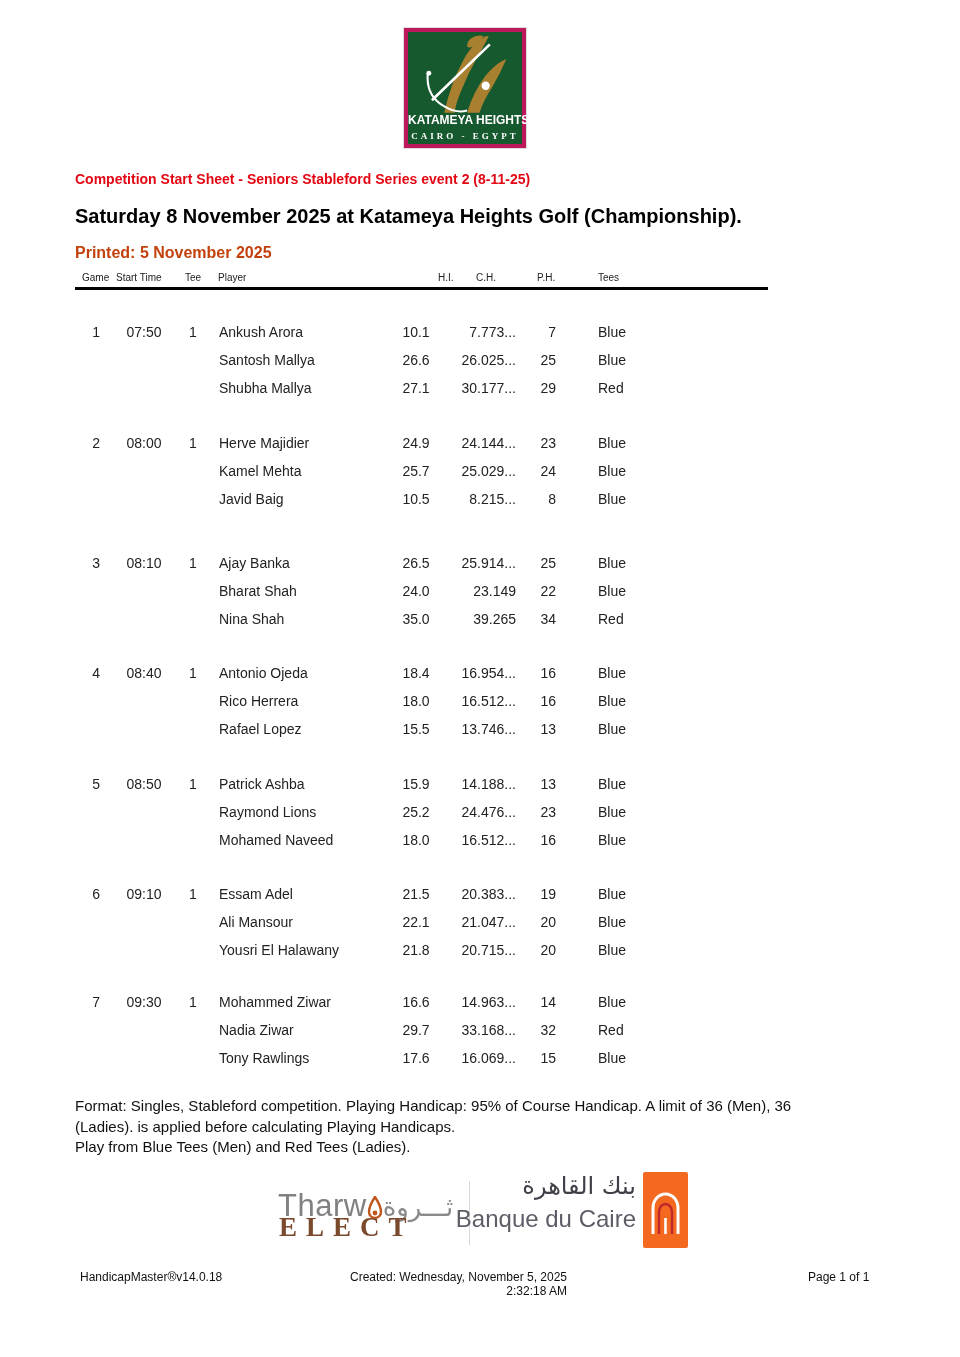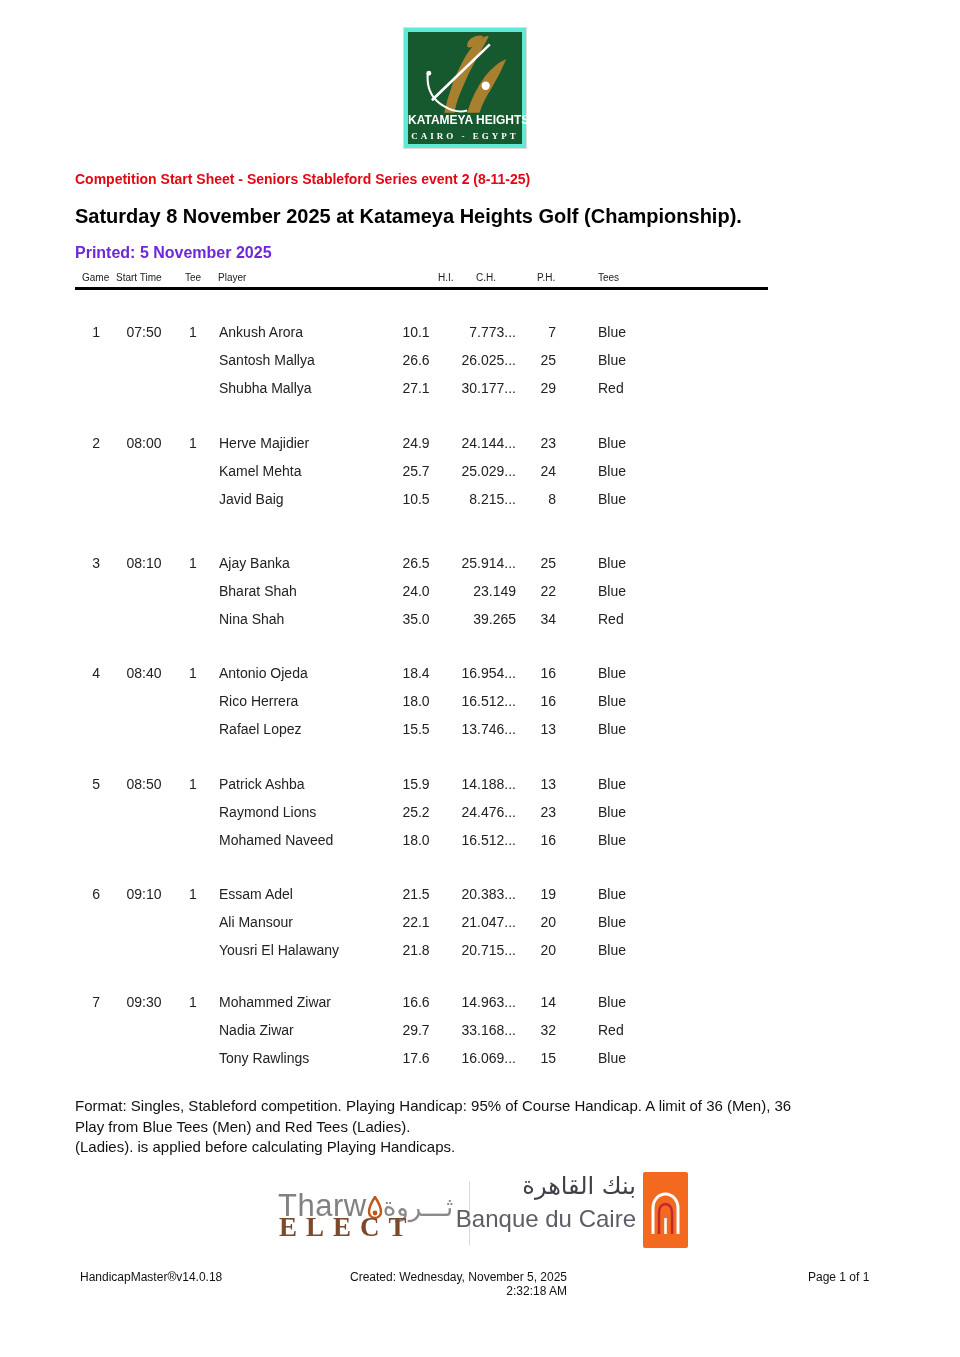--- a/index.html
+++ b/index.html
@@ -1,34 +1,34 @@
 <!DOCTYPE html>
 <html><head>
 <meta charset="utf-8">
 <style>
   html,body{margin:0;padding:0;background:#fff;}
   .page{position:relative;width:960px;height:1357px;background:#ffffff;
         font-family:"Liberation Sans",sans-serif;color:#111;overflow:hidden;}
 
   
   .club-logo{position:absolute;left:403px;top:27px;width:114px;height:112px;
-             background:#5eead4;border:1px solid #e3dada;padding:4px;}
+             background:#be185d;border:1px solid #e3dada;padding:4px;}
   .club-logo-inner{position:relative;width:100%;height:100%;background:#17592f;}
   .club-logo-art{position:absolute;left:0;top:0;width:100%;height:72%;}
   .club-logo-name{position:absolute;left:0;right:0;bottom:17px;text-align:center;
                   color:#fff;font-weight:bold;font-size:12px;letter-spacing:0px;
                   font-family:"Liberation Sans",sans-serif;white-space:nowrap;}
   .club-logo-loc{position:absolute;left:0;right:0;bottom:3px;text-align:center;
                  color:#fff;font-size:9px;letter-spacing:3px;font-weight:bold;
                  font-family:"Liberation Serif",serif;white-space:nowrap;}
 
   
   .doc-title{position:absolute;left:75px;top:171px;font-size:14px;font-weight:bold;white-space:nowrap;}
   .doc-subtitle{position:absolute;left:75px;top:205px;font-size:20px;font-weight:bold;color:#000;white-space:nowrap;}
-  .doc-printed{position:absolute;left:75px;top:244px;font-size:16px;font-weight:bold;color:#6d28d9;white-space:nowrap;}
+  .doc-printed{position:absolute;left:75px;top:244px;font-size:16px;font-weight:bold;color:#c2410c;white-space:nowrap;}
 
   
   .t-head{position:absolute;left:0;top:272px;width:960px;height:14px;font-size:10px;color:#222;}
   .t-head span{position:absolute;white-space:nowrap;}
   .th-game{left:82px;} .th-time{left:116px;} .th-tee{left:185px;} .th-player{left:218px;}
   .th-hi{left:414px;padding-left:24px;} .th-ch{left:476px;} .th-ph{left:537px;} .th-tees{left:598px;}
   .t-rule{position:absolute;left:75px;top:287px;width:693px;height:3px;background:#000;}
 
   .t-body{position:absolute;left:0;top:0;width:960px;}
   .t-row{position:absolute;left:0;width:960px;height:28px;line-height:28px;font-size:14px;color:#222;}
@@ -315,22 +315,22 @@
         <span class="cell col-player">Tony Rawlings</span>
         <span class="cell col-hi">17.6</span>
         <span class="cell col-ch">16.069...</span>
         <span class="cell col-ph">15</span>
         <span class="cell col-tees">Blue</span>
       </div>
     </div>
 
   <div class="notes">
     <div>Format: Singles, Stableford competition. Playing Handicap: 95% of Course Handicap. A limit of 36 (Men), 36</div>
+    <div>(Ladies). is applied before calculating Playing Handicaps.</div>
     <div>Play from Blue Tees (Men) and Red Tees (Ladies).</div>
-    <div>(Ladies). is applied before calculating Playing Handicaps.</div>
   </div>
 
   <div class="sponsor-tharwa">
     <div class="tharwa-row">
       <span class="tharwa-latin">Tharw</span><svg class="tharwa-drop" width="16" height="24" viewBox="0 0 16 24">
           <path d="M8,1 Q14,10 14,16 A6,6 0 1 1 2,16 Q2,10 8,1 Z" fill="none" stroke="#c0561b" stroke-width="2.4"></path>
           <circle cx="8" cy="17" r="2.4" fill="#c0561b"></circle>
         </svg><span class="tharwa-arabic">ثـــروة</span>
     </div>
     <div class="tharwa-elect">ELECT</div>

